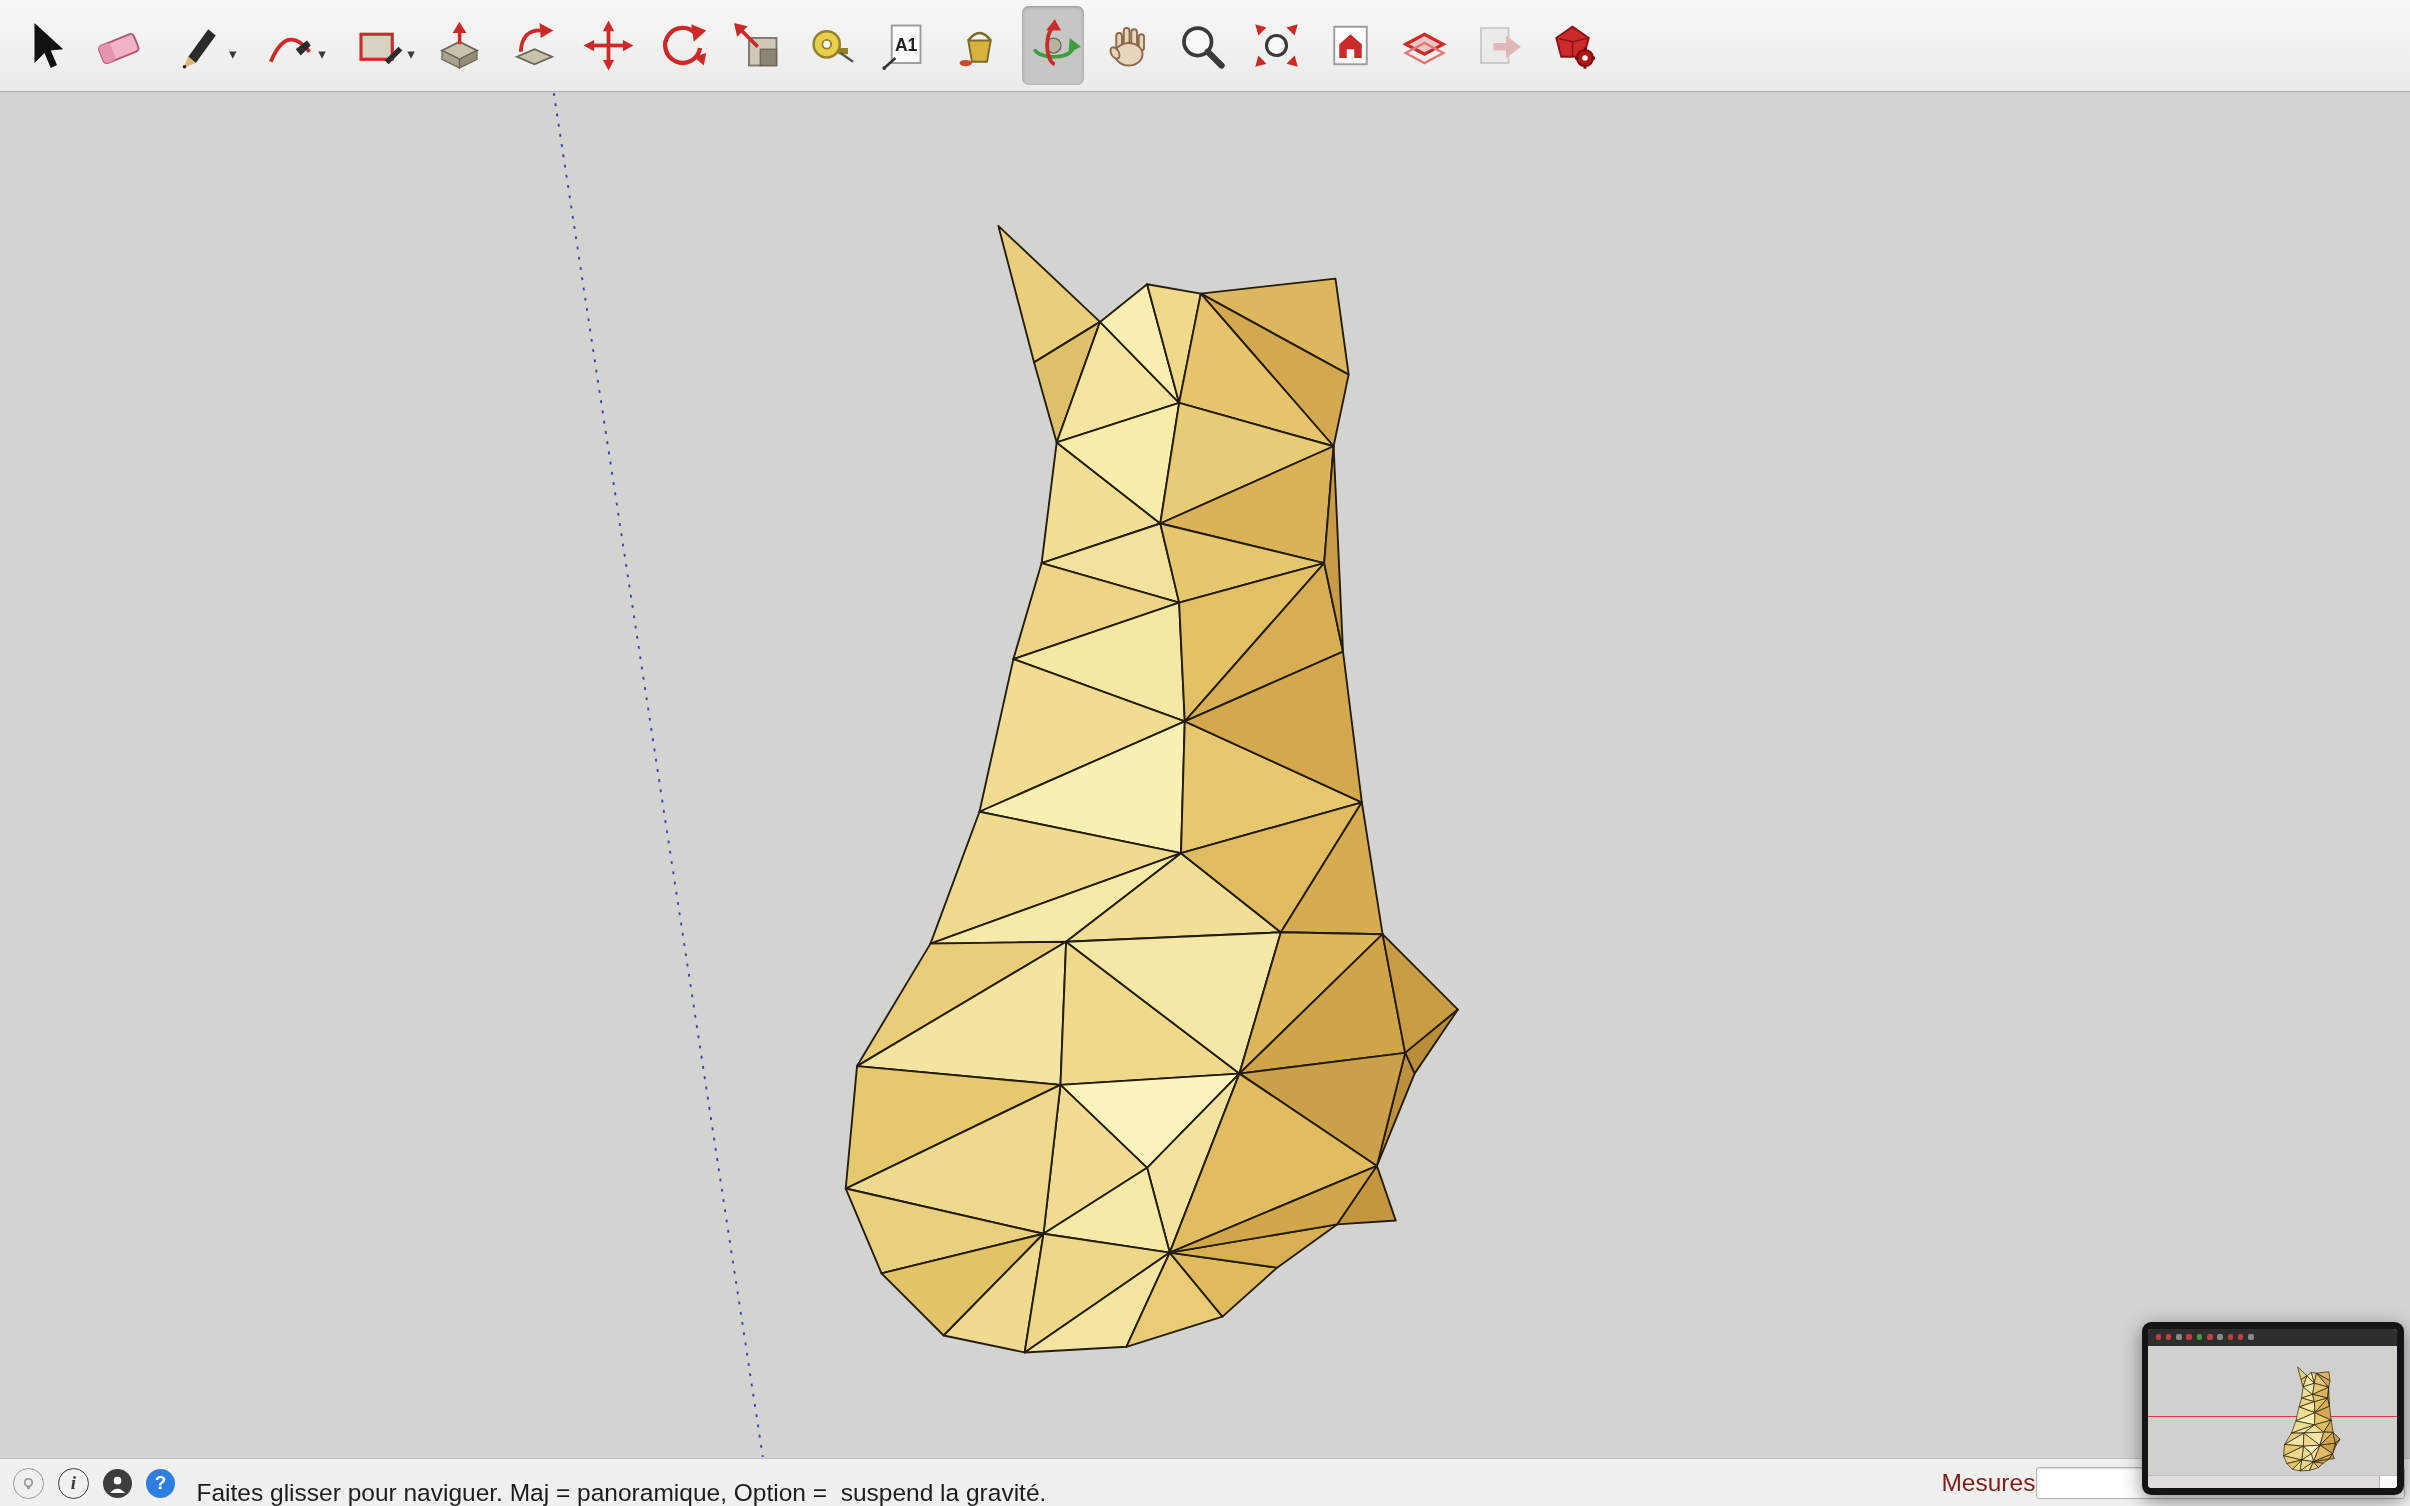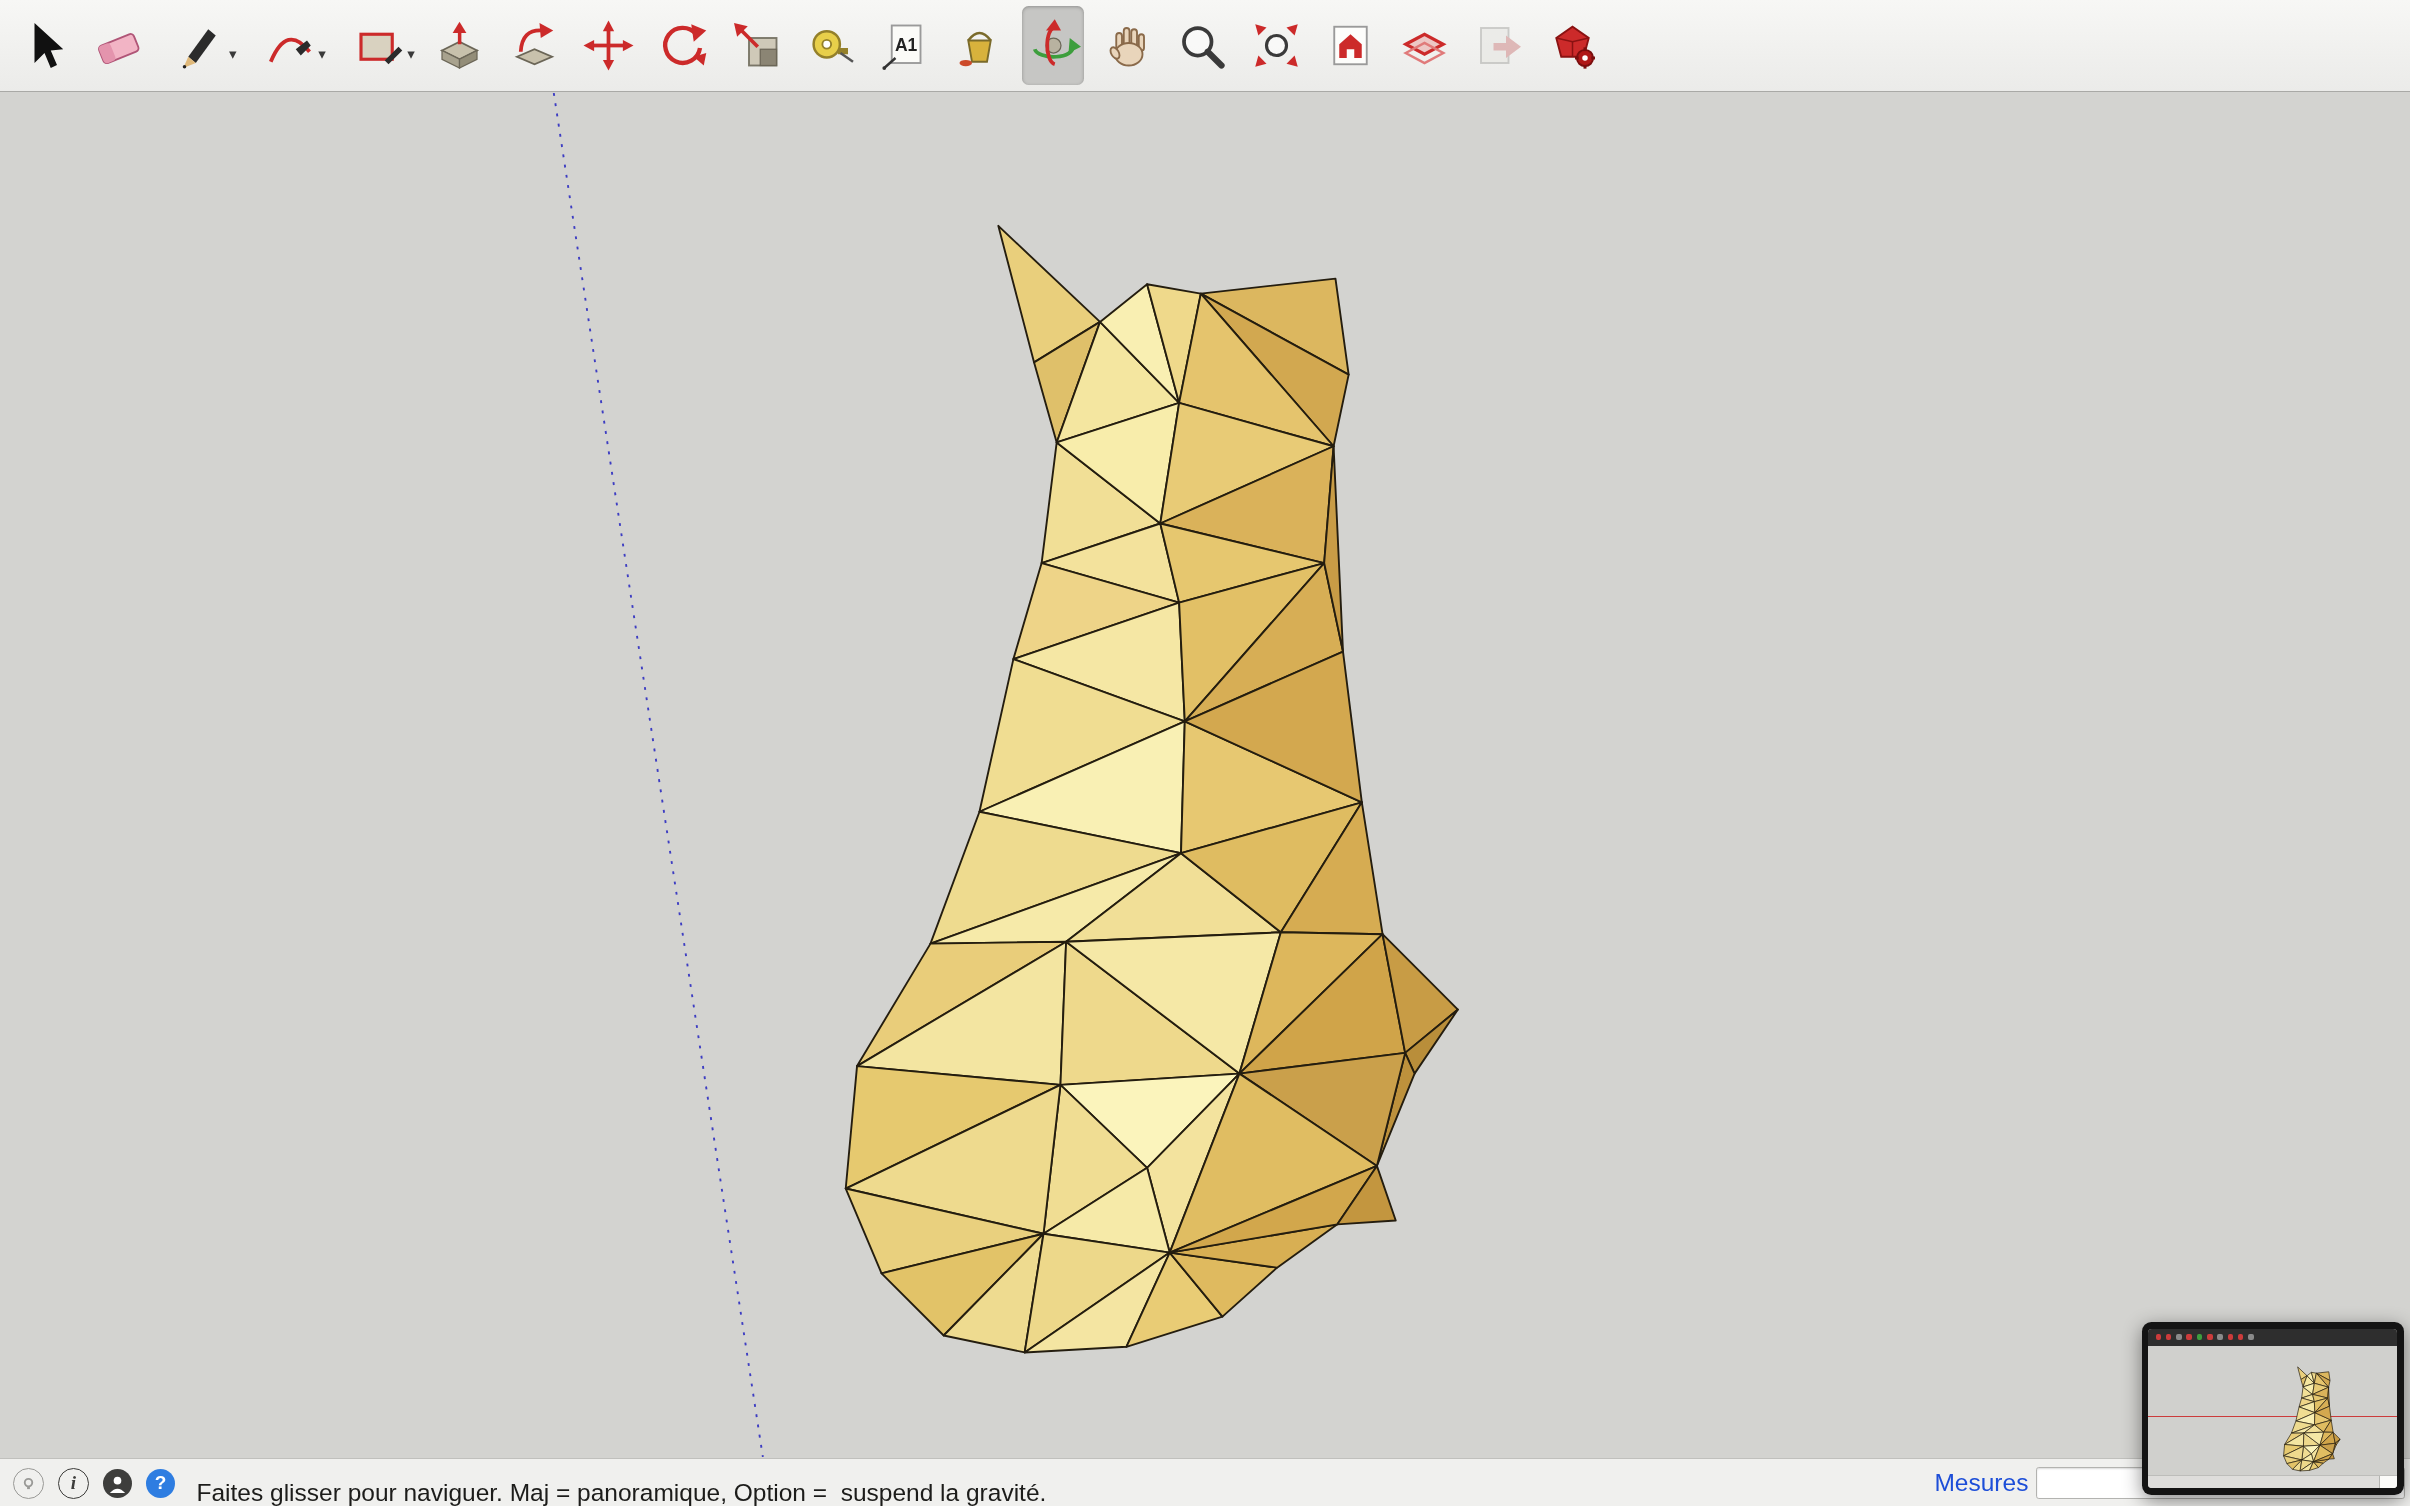--- a/index.html
+++ b/index.html
@@ -44,21 +44,21 @@
              border-top:0.9px solid #c0c0bd;display:flex;align-items:center;box-sizing:border-box;
              padding-left:13px;}
   .sb-icon{width:29px;height:29px;border-radius:50%;margin-right:14px;flex:0 0 auto;
            display:flex;align-items:center;justify-content:center;font-size:19px;font-weight:bold;}
   .sb-hint{border:1.9px solid #9a9a97;color:#9a9a97;}
   .sb-info{border:1.9px solid #3c3c3a;color:#3c3c3a;font-family:"Liberation Serif",serif;font-style:italic;}
   .sb-person{background:#3e3e3c;color:#fff;overflow:hidden;}
   .sb-help{background:#2e7de1;color:#fff;}
   .sb-message{font-size:24.5px;color:#1c1c1a;margin-left:7.5px;white-space:pre;margin-top:20px;}
   .sb-spacer{flex:1;}
-  .measures-label{font-size:24.5px;color:#1d4ed8;margin-right:8px;}
+  .measures-label{font-size:24.5px;color:#7f1d1d;margin-right:1px;}
   .measures-input{width:369px;height:32px;margin-right:5.6px;border:0.9px solid #b3b3b0;
                   border-radius:2.8px;background:#fff;box-shadow:inset 0 0.9px 1.9px rgba(0,0,0,.15);
                   font-size:22.6px;font-family:"Liberation Sans",sans-serif;padding:0 7.5px;box-sizing:border-box;}
 </style>
 </head>
 <body>
 
 <div class="app">
 
   <div class="toolbar">

